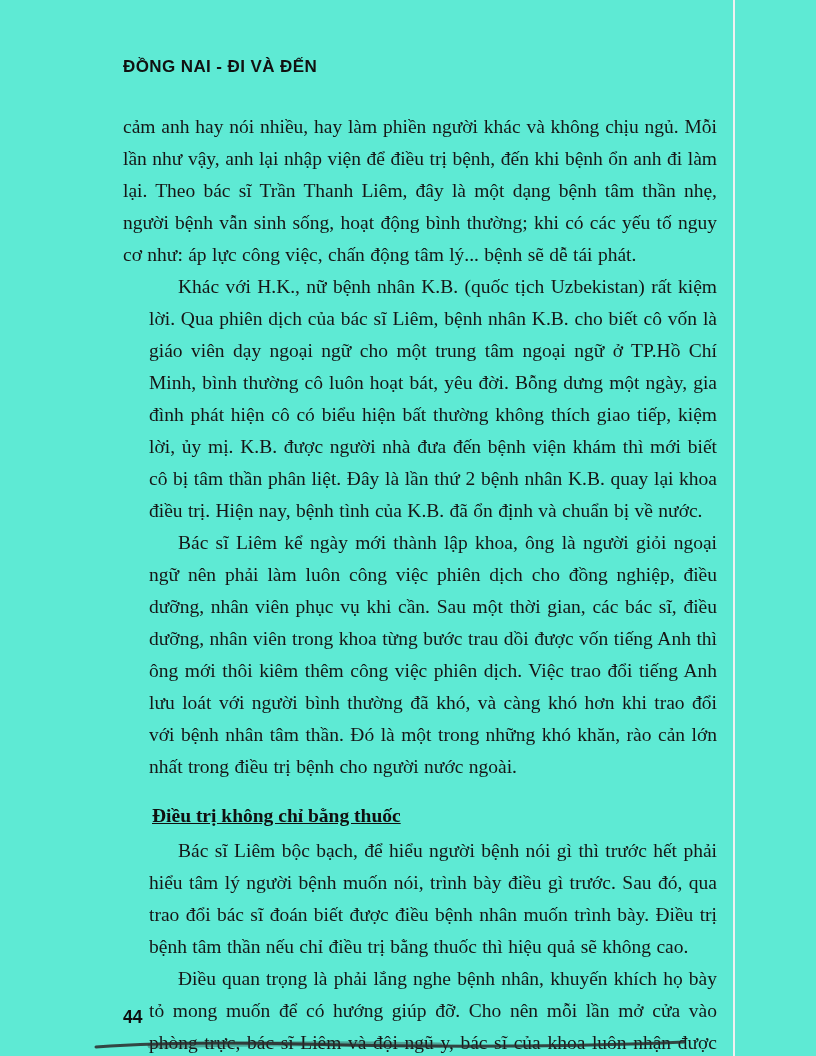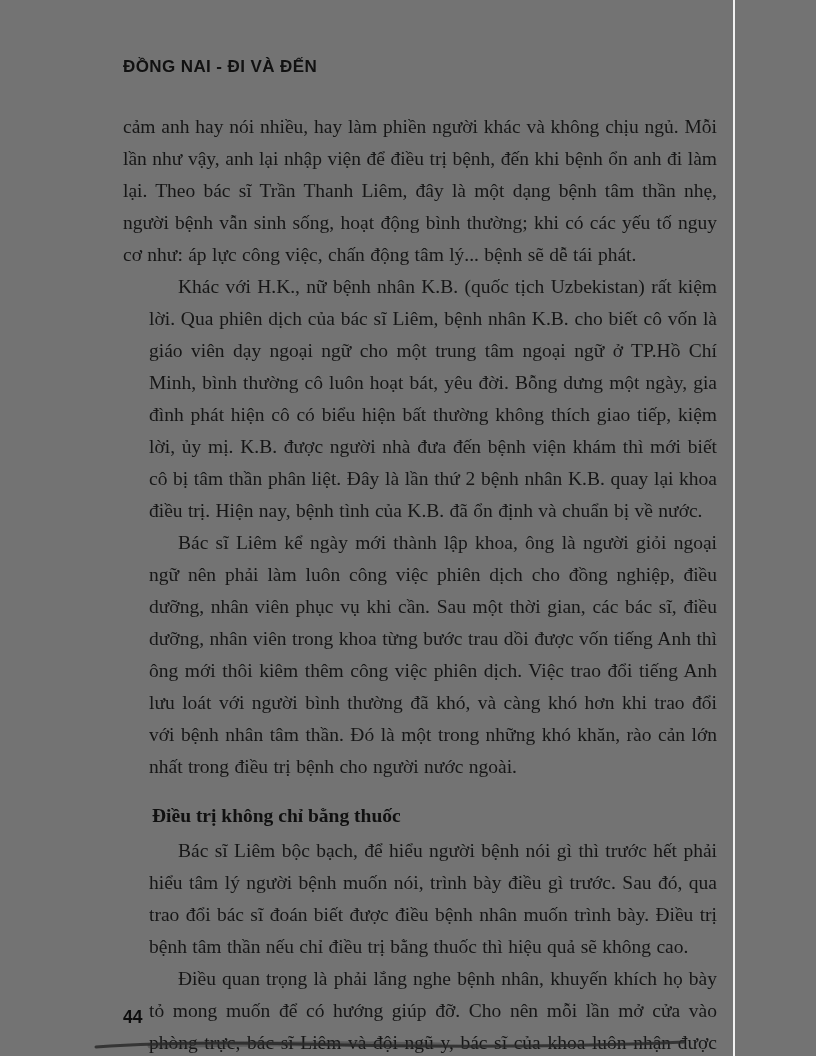--- a/index.html
+++ b/index.html
@@ -4,21 +4,21 @@
 <style>
   html, body {
     margin: 0;
     padding: 0;
     background: #ffffff;
   }
   .page {
     position: relative;
     width: 816px;
     height: 1056px;
-    background: #737373;
+    background: #5eead4;
     overflow: hidden;
     font-family: "Liberation Serif", serif;
     color: #161616;
   }
   .running-header {
     position: absolute;
     left: 123px;
     top: 57px;
     font-family: "Liberation Sans", sans-serif;
     font-weight: bold;
@@ -43,20 +43,21 @@
   .para.indent {
     text-indent: 29px;
     margin-left: 26px;
   }
   .section-heading {
     margin: 17px 0 3px 0;
     font-weight: bold;
     text-indent: 29px;
     font-size: 19.5px;
     color: #101010;
+    text-decoration: underline;
   }
   .page-number {
     position: absolute;
     left: 123px;
     top: 1007px;
     font-family: "Liberation Sans", sans-serif;
     font-weight: bold;
     font-size: 17.5px;
     color: #0e0e0e;
   }

